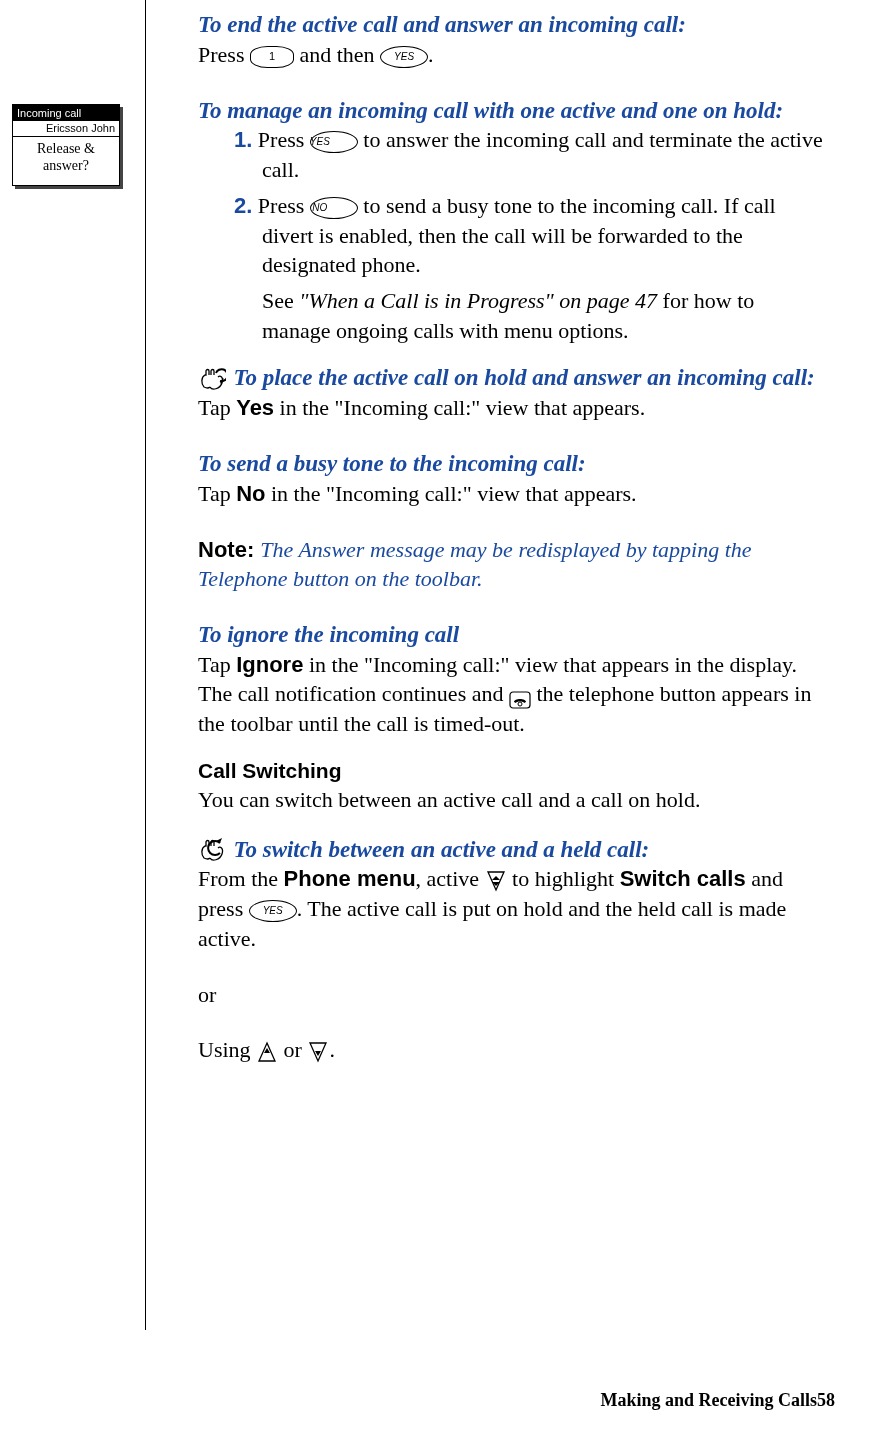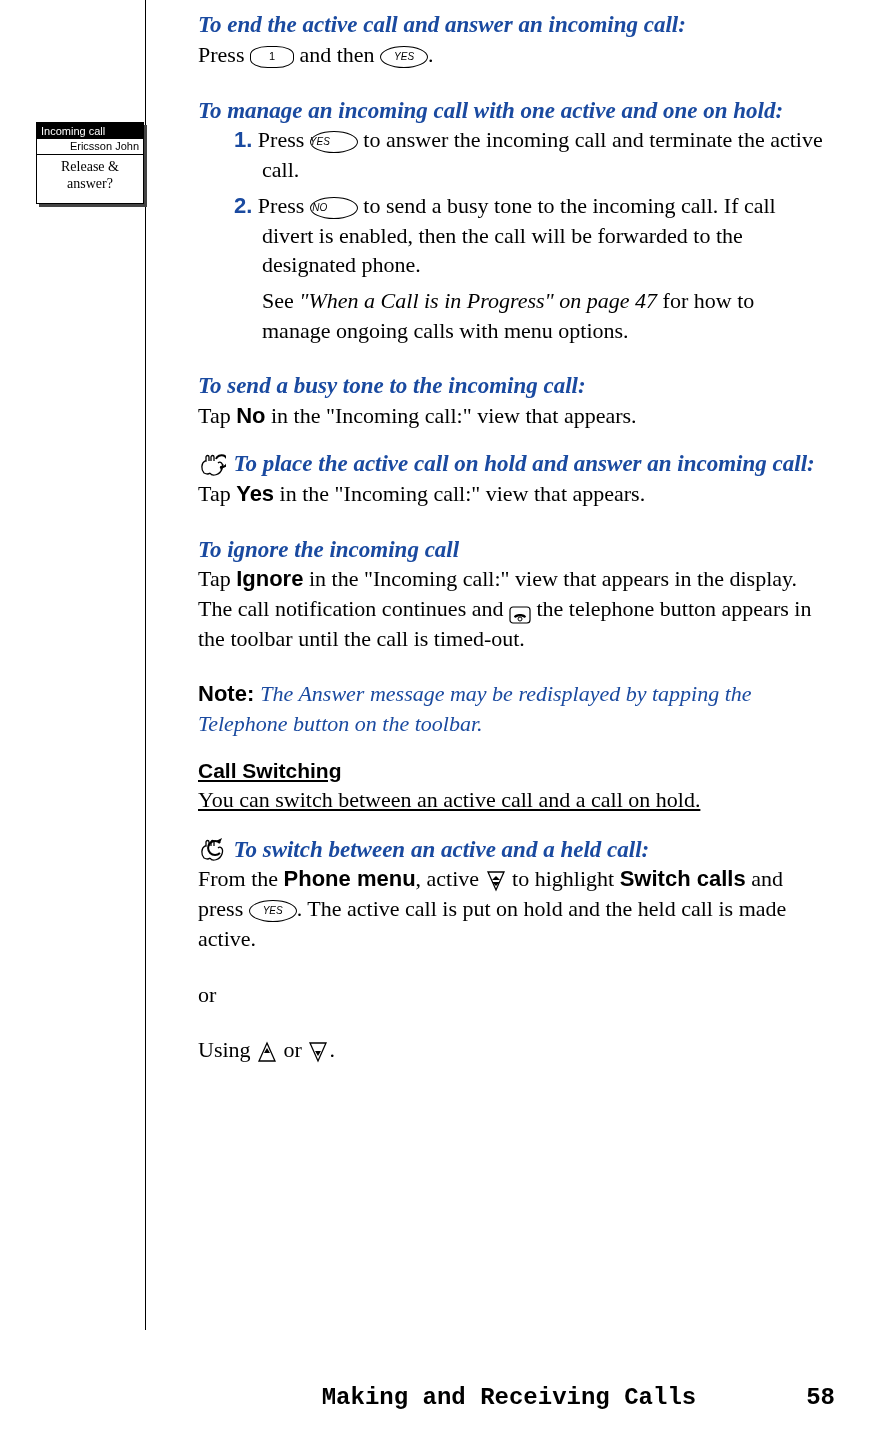--- a/index.html
+++ b/index.html
@@ -129,28 +129,27 @@
     font-family: Arial, Helvetica, sans-serif;
     font-weight: 700;
     font-size: 21px;
     margin-bottom: 2px;
   }
 
   
   .side-screen {
     position: absolute;
     left: 12px;
-    top: 122px;
+    top: 104px;
     width: 106px;
     height: 80px;
     border: 1px solid #000;
     box-shadow: 3px 3px 0 #444;
     font-family: Arial, Helvetica, sans-serif;
     font-size: 12px;
-    margin-left: 24px;
   }
   .side-screen .hdr {
     background:#000;
     color:#fff;
     font-size:11px;
     padding:2px 4px;
   }
   .side-screen .name {
     font-size:11px;
     padding:1px 4px 2px 4px;
@@ -164,25 +163,24 @@
     line-height:1.2;
     font-family:Liberation Serif, serif;
   }
 
   .footer {
     position:absolute;
     left:0; right:0;
     bottom:28px;
     display:flex;
     justify-content:flex-end;
-    gap:110px;
     padding-right:40px;
-    font-family: Liberation Mono, monospace;
+    font-family: Liberation Serif, serif;
     font-weight:700;
-    font-size:24px;
+    font-size:18px;
   }
   .footer .title { flex:0 0 auto; }
   .footer .num { flex:0 0 auto; }
 </style>
 </head>
 <body>
 
 <div class="page">
   <div class="vrule"></div>
 
@@ -219,65 +217,65 @@
           <span class="list-num">2.</span><span> Press </span>
           <span class="key">NO</span>
           <span> to send a busy tone to the incoming call. If call divert is enabled, then the call will be forwarded to the designated phone.</span>
         </p>
         <p class="sub">
           <span>See </span><span class="italic-blue-body" style="color:#000;font-style:italic;">"When a Call is in Progress" on page 47</span><span> for how to manage ongoing calls with menu options.</span>
         </p>
       </div>
     </div>
 
-    <div class="section">
-      <p class="blue-italic">To send a busy tone to the incoming call:</p>
-      <p class="body-text">
-        <span>Tap </span><span class="bold-sans">No</span><span> in the "Incoming call:" view that appears.</span>
-      </p>
-    </div>
-
     <div class="section" style="margin-top:-8px;">
       <p>
         <span class="tap-icon">
           <svg viewBox="0 0 28 26">
               <path d="M6 20 C3 17 3 10 7 8 L8 8 L8 4 C8 2 11 2 11 4 L11 8 M13 8 L13 4 C13 2 16 2 16 4 L16 8 M12 20 C14 24 22 22 24 16 C26 10 22 8 20 10 M6 20 Q10 22 12 20" fill="none" stroke="#000" stroke-width="1.3"></path>
               <path d="M18 6 A6 6 0 1 1 22 14" fill="none" stroke="#000" stroke-width="2"></path>
               <path d="M22 14 L26 11 L23 18 Z" fill="#000"></path>
             </svg>
         </span>
         <span class="blue-italic">To place the active call on hold and answer an incoming call:</span>
       </p>
       <p class="body-text">
         <span>Tap </span><span class="bold-sans">Yes</span><span> in the "Incoming call:" view that appears.</span>
       </p>
     </div>
 
     <div class="section">
+      <p class="blue-italic">To send a busy tone to the incoming call:</p>
+      <p class="body-text">
+        <span>Tap </span><span class="bold-sans">No</span><span> in the "Incoming call:" view that appears.</span>
+      </p>
+    </div>
+
+    <div class="section">
+      <p class="body-text">
+        <span class="note-label">Note:  </span><span class="italic-blue-body">The Answer message may be redisplayed by tapping the Telephone button on the toolbar.</span>
+      </p>
+    </div>
+
+    <div class="section">
       <p class="blue-italic">To ignore the incoming call</p>
       <p class="body-text">
         <span>Tap </span><span class="bold-sans">Ignore</span><span> in the "Incoming call:" view that appears in the display. The call notification continues and </span>
         <span class="phone-icon">
           <svg viewBox="0 0 22 18">
               <rect x="1" y="1" width="20" height="16" rx="3" fill="none" stroke="#000" stroke-width="1.2"></rect>
               <path d="M5 11 C5 7 17 7 17 11 L15 12 C15 10 7 10 7 12 Z" fill="#000"></path>
               <circle cx="11" cy="13" r="2" fill="none" stroke="#000"></circle>
             </svg>
         </span>
         <span> the telephone button appears in the toolbar until the call is timed-out.</span>
       </p>
     </div>
 
-    <div class="section">
-      <p class="body-text">
-        <span class="note-label">Note:  </span><span class="italic-blue-body">The Answer message may be redisplayed by tapping the Telephone button on the toolbar.</span>
-      </p>
-    </div>
-
-    <div class="section" style="margin-top:-6px;text-decoration:underline;">
+    <div class="section" style="margin-top:-6px;">
       <p class="section-h">Call Switching</p>
       <p class="body-text">You can switch between an active call and a call on hold.</p>
     </div>
 
     <div class="section" style="margin-top:-6px;">
       <p>
         <span class="tap-icon">
           <svg viewBox="0 0 28 26">
               <path d="M6 20 C3 17 3 10 7 8 L8 8 L8 4 C8 2 11 2 11 4 L11 8 M13 8 L13 4 C13 2 16 2 16 4 L16 8 M12 20 C14 24 22 22 24 16 C26 10 22 8 20 10 M6 20 Q10 22 12 20" fill="none" stroke="#000" stroke-width="1.3"></path>
               <path d="M22 5 A7 7 0 1 0 22 15" fill="none" stroke="#000" stroke-width="2"></path>

